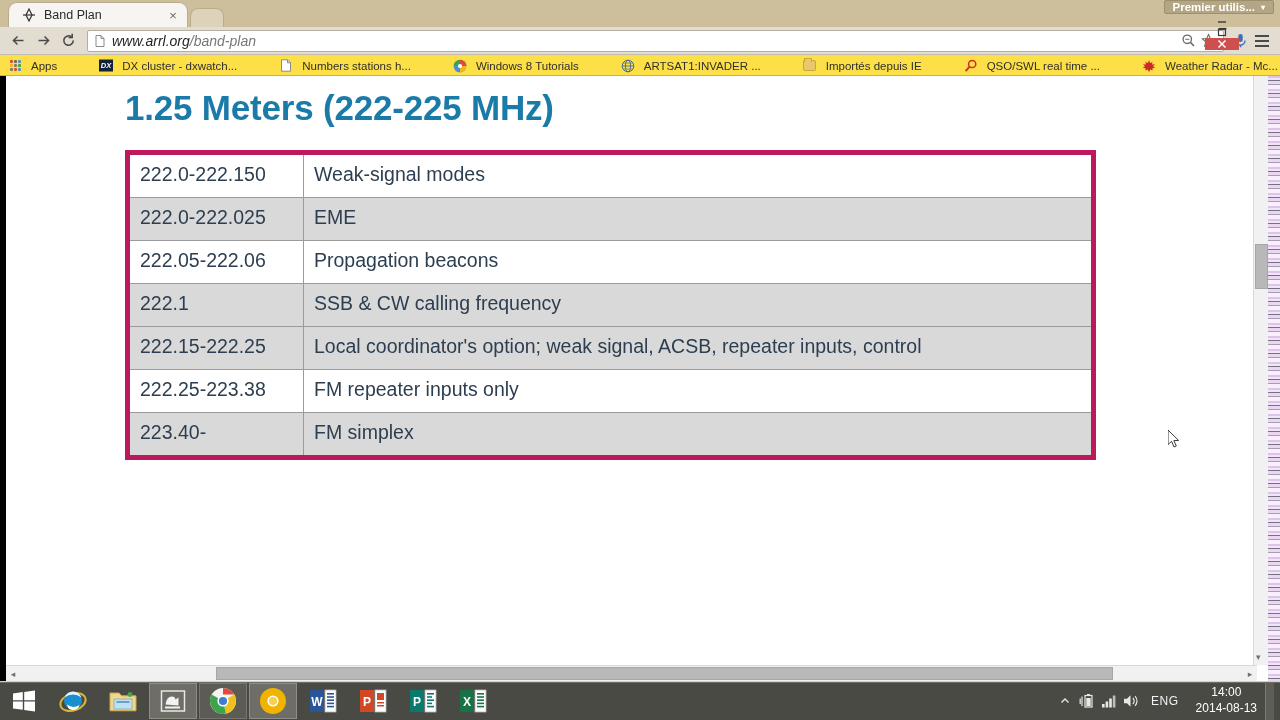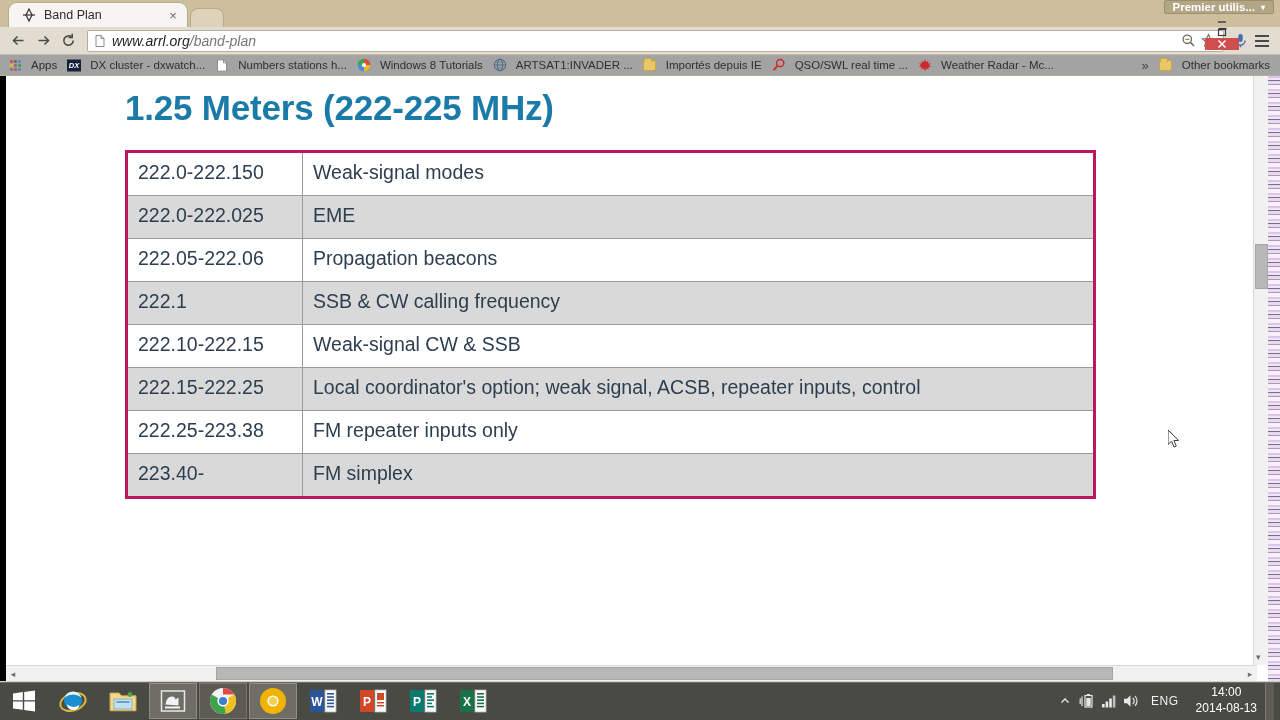--- a/index.html
+++ b/index.html
@@ -167,29 +167,30 @@
     align-items: center;
     gap: 3px;
   }
   #menu-button span {
     display: block; width: 14px; height: 2px; background: #4a4a4a;
   }
 
   
   #bookmarks {
     height: 21px;
-    background: #a3a3a3;
-    display: flex;
-    align-items: center;
+    background: #fde047;
+    display: flex;
+    align-items: flex-end;
     padding: 0 4px;
     border-bottom: 1px solid #b5ada0;
     font-size: 11.5px;
     color: #2f2f2f;
     overflow: hidden;
     white-space: nowrap;
+    gap: 32px;
   }
   .bm {
     display: flex;
     align-items: center;
     height: 19px;
     padding: 0 6px 0 4px;
     flex: 0 0 auto;
   }
   .bm-ico {
     width: 14px; height: 14px;
@@ -259,21 +260,21 @@
     font-weight: bold;
     color: #1a7aa8;
     letter-spacing: -0.2px;
   }
 
   
   #band-table {
     margin: 22px 0 0 119px;
     width: 971px;
     border-collapse: collapse;
-    border: 3px solid #be185d;
+    border: 5px solid #be185d;
     table-layout: fixed;
   }
   #band-table td {
     border: 1px solid #9b9b9b;
     padding: 7px 10px 10px 10px;
     font-size: 19.5px;
     color: #2c3e50;
     vertical-align: top;
     line-height: 1.28;
     font-family: "Liberation Sans", sans-serif;
@@ -626,24 +627,20 @@
               <td>EME</td>
             </tr>
             <tr class="plain">
               <td class="freq">222.05-222.06</td>
               <td>Propagation beacons</td>
             </tr>
             <tr class="shaded">
               <td class="freq">222.1</td>
               <td>SSB &amp; CW calling frequency</td>
             </tr>
-            <tr class="plain">
-              <td class="freq">222.10-222.15</td>
-              <td>Weak-signal CW &amp; SSB</td>
-            </tr>
             <tr class="shaded">
               <td class="freq">222.15-222.25</td>
               <td>Local coordinator's option; weak signal, ACSB, repeater inputs, control</td>
             </tr>
             <tr class="plain">
               <td class="freq">222.25-223.38</td>
               <td>FM repeater inputs only</td>
             </tr>
             <tr class="shaded">
               <td class="freq">223.40-</td>

